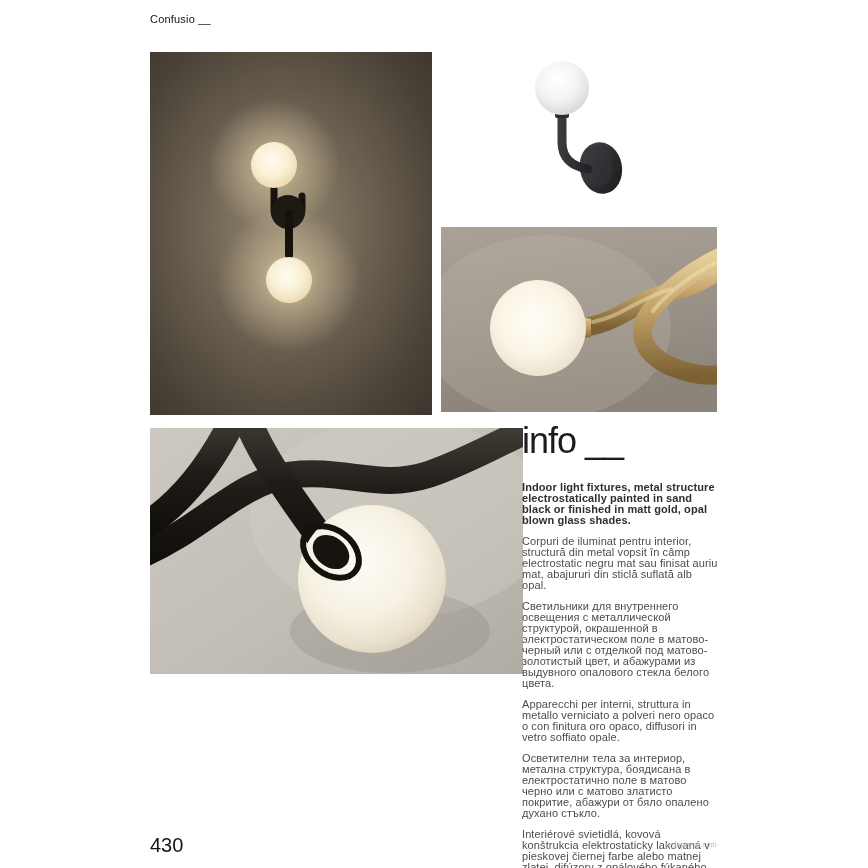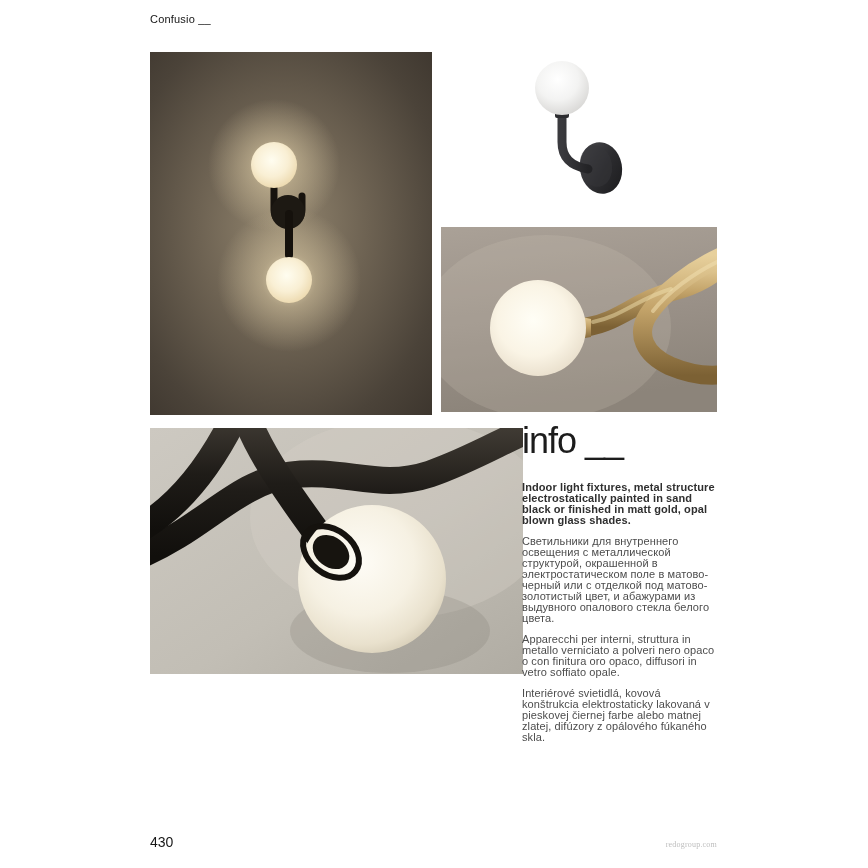--- a/index.html
+++ b/index.html
@@ -28,21 +28,21 @@
     margin-bottom:20px;
   }
   .info p {
     font-size:11px; line-height:11px; color:#4c4c4c; margin-bottom:10px;
     letter-spacing:.1px;
   }
   .info p.lead { font-weight:700; color:#2f2f2f; }
 
   .footer-num {
     position:absolute; left:150px; top:834px;
-    font-size:14px; font-weight:400; color:#161616;
+    font-size:20px; font-weight:400; color:#161616;
   }
   .footer-site {
     position:absolute; left:537px; top:840px; width:180px; text-align:right;
     font-size:8px; color:#bdbdbd; letter-spacing:.2px;font-family:Liberation Serif, serif;
   }
 </style>
 </head>
 <body>
 
 <div class="page">
@@ -174,21 +174,23 @@
       <g>
         <ellipse cx="181" cy="124" rx="31" ry="22" fill="none" stroke="#15120e" stroke-width="6" transform="rotate(38 181 124)"></ellipse>
         <ellipse cx="181" cy="124" rx="20" ry="15" fill="#17140f" transform="rotate(38 181 124)"></ellipse>
       </g>
     </svg>
   </div>
 
   <div class="info">
     <div class="info-heading">info __</div>
     <p class="lead">Indoor light fixtures, metal structure electrostatically painted in sand black or finished in matt gold, opal blown glass shades.</p>
+    <p>Corpuri de iluminat pentru interior, structură din metal vopsit în câmp electrostatic negru mat sau finisat auriu mat, abajururi din sticlă suflată alb opal.</p>
     <p>Светильники для внутреннего освещения с металлической структурой, окрашенной в электростатическом поле в матово-черный или с отделкой под матово-золотистый цвет, и абажурами из выдувного опалового стекла белого цвета.</p>
     <p>Apparecchi per interni, struttura in metallo verniciato a polveri nero opaco o con finitura oro opaco, diffusori in vetro soffiato opale.</p>
+    <p>Осветителни тела за интериор, метална структура, боядисана в електростатично поле в матово черно или с матово златисто покритие, абажури от бяло опалено духано стъкло.</p>
     <p>Interiérové svietidlá, kovová konštrukcia elektrostaticky lakovaná v pieskovej čiernej farbe alebo matnej zlatej, difúzory z opálového fúkaného skla.</p>
   </div>
 
   <div class="footer-num">430</div>
   <div class="footer-site">redogroup.com</div>
 
 </div>
 
 </body></html>

